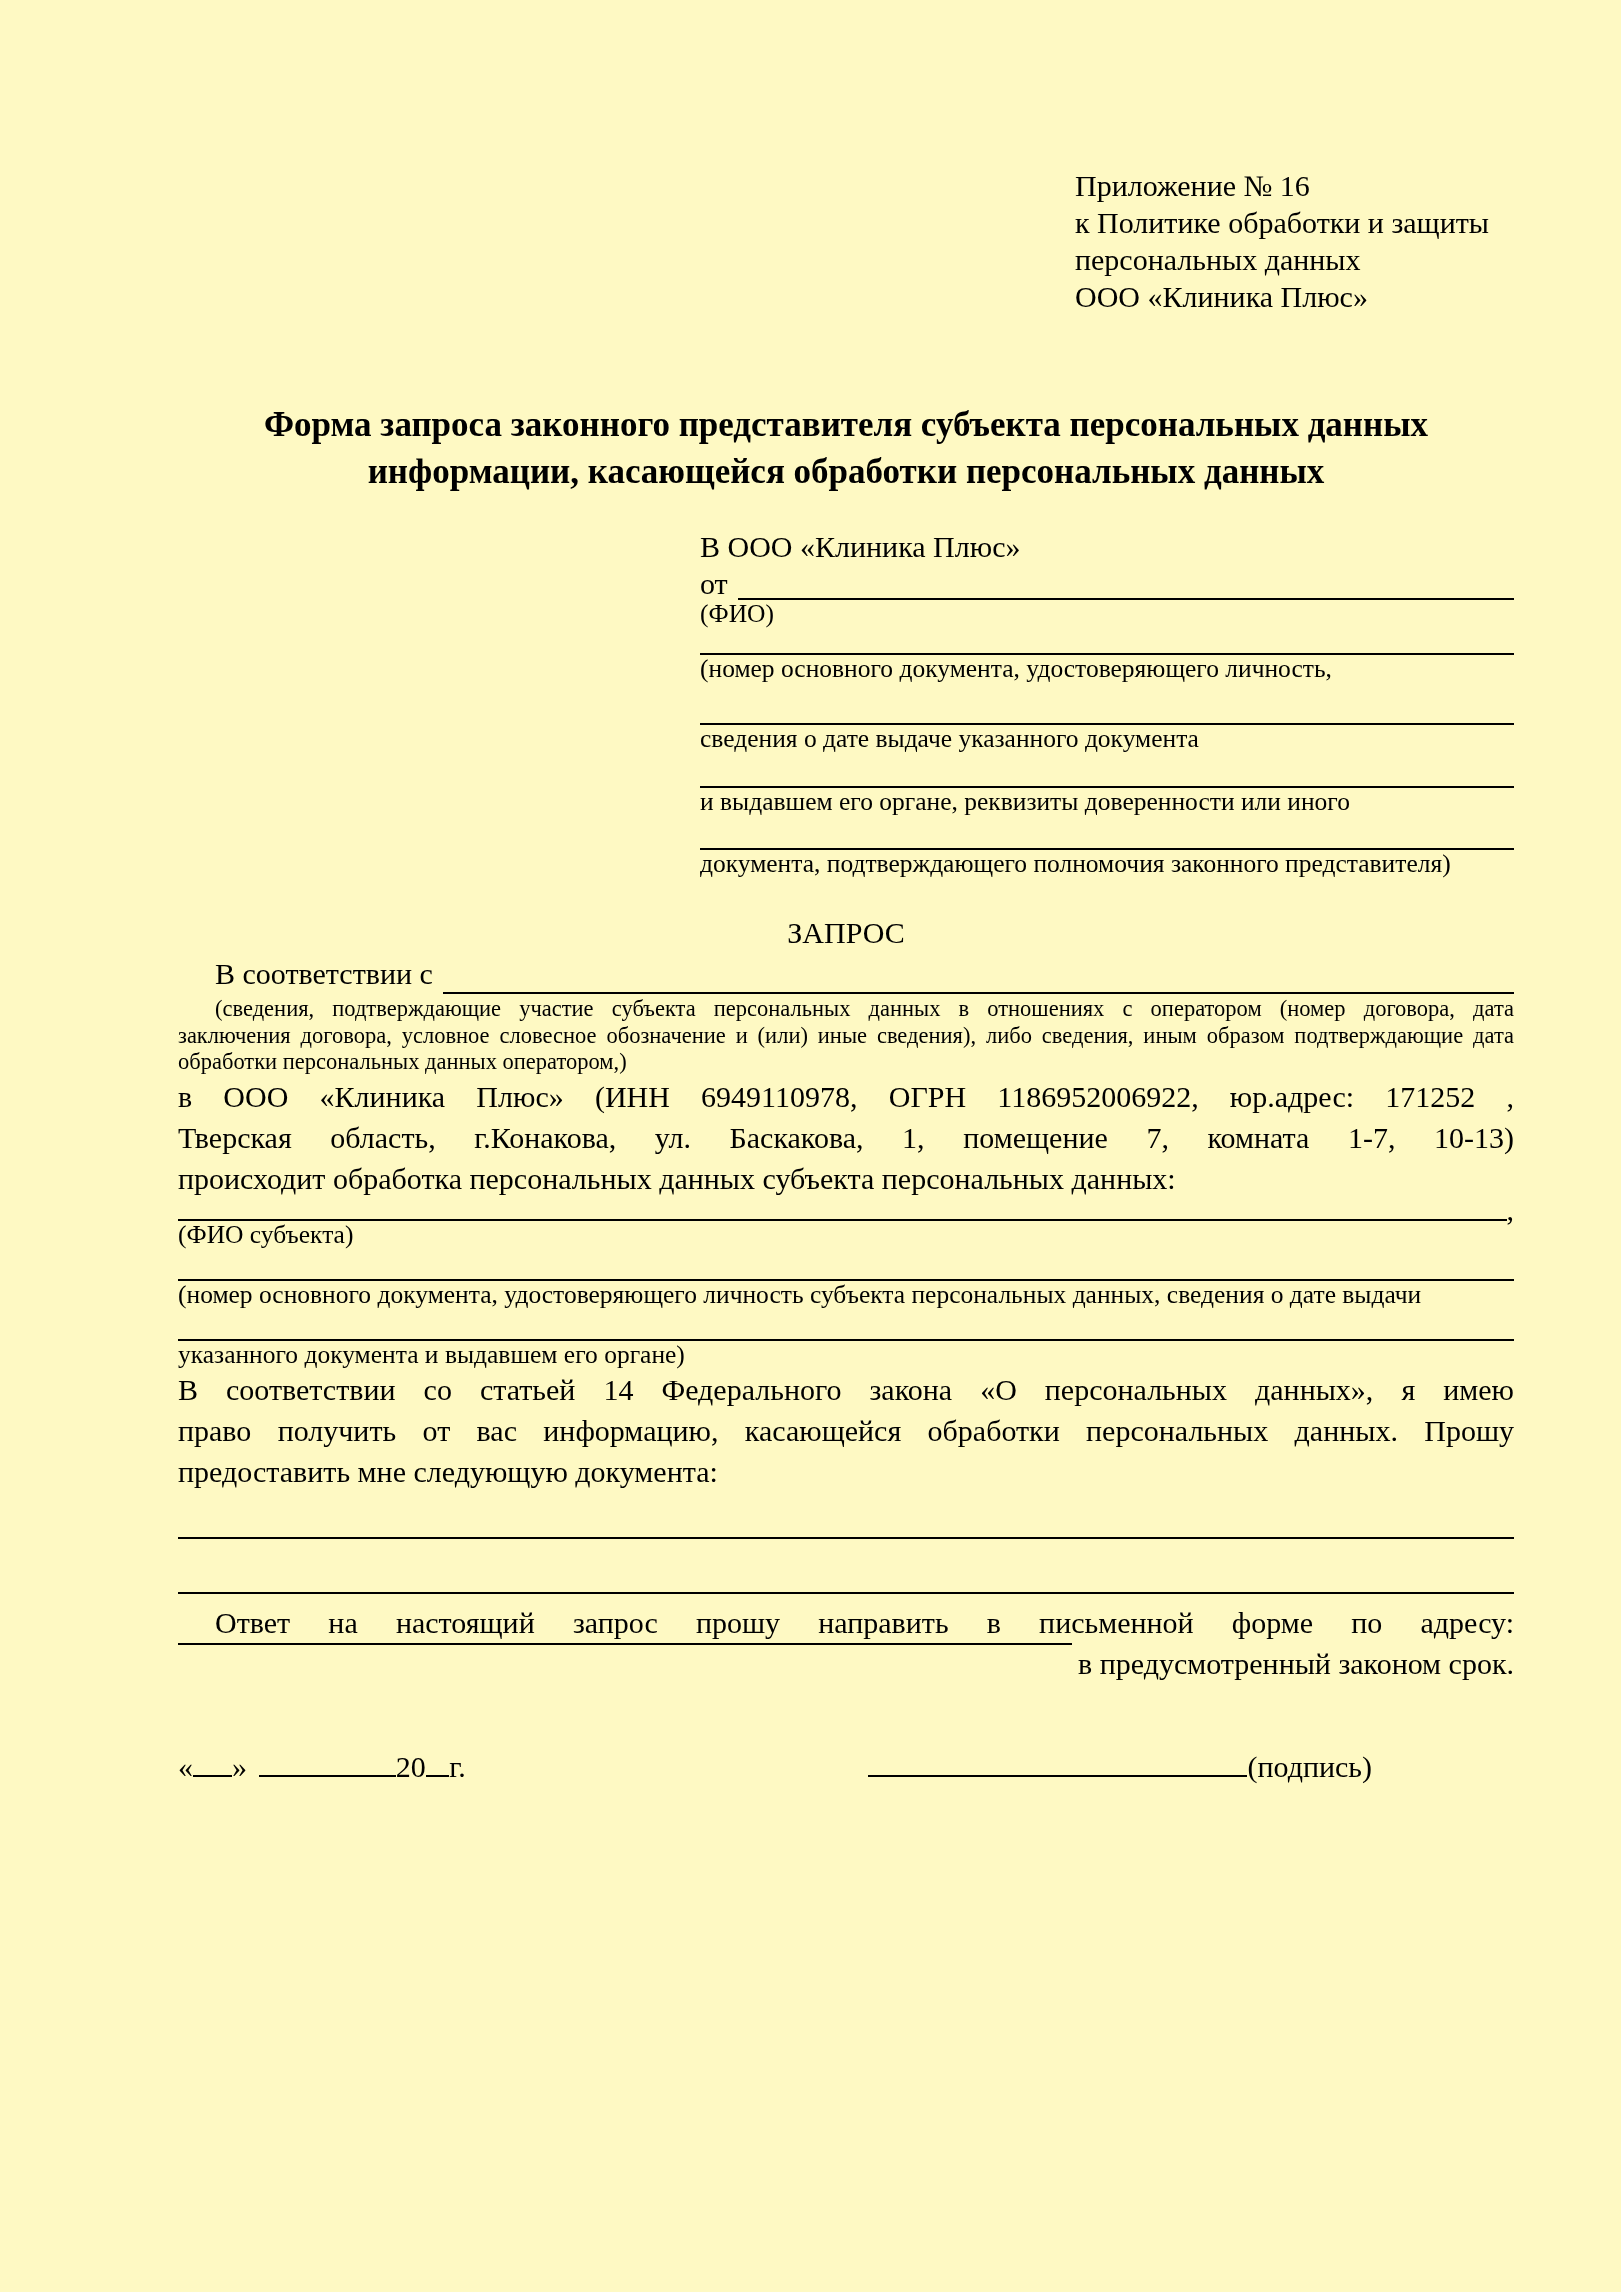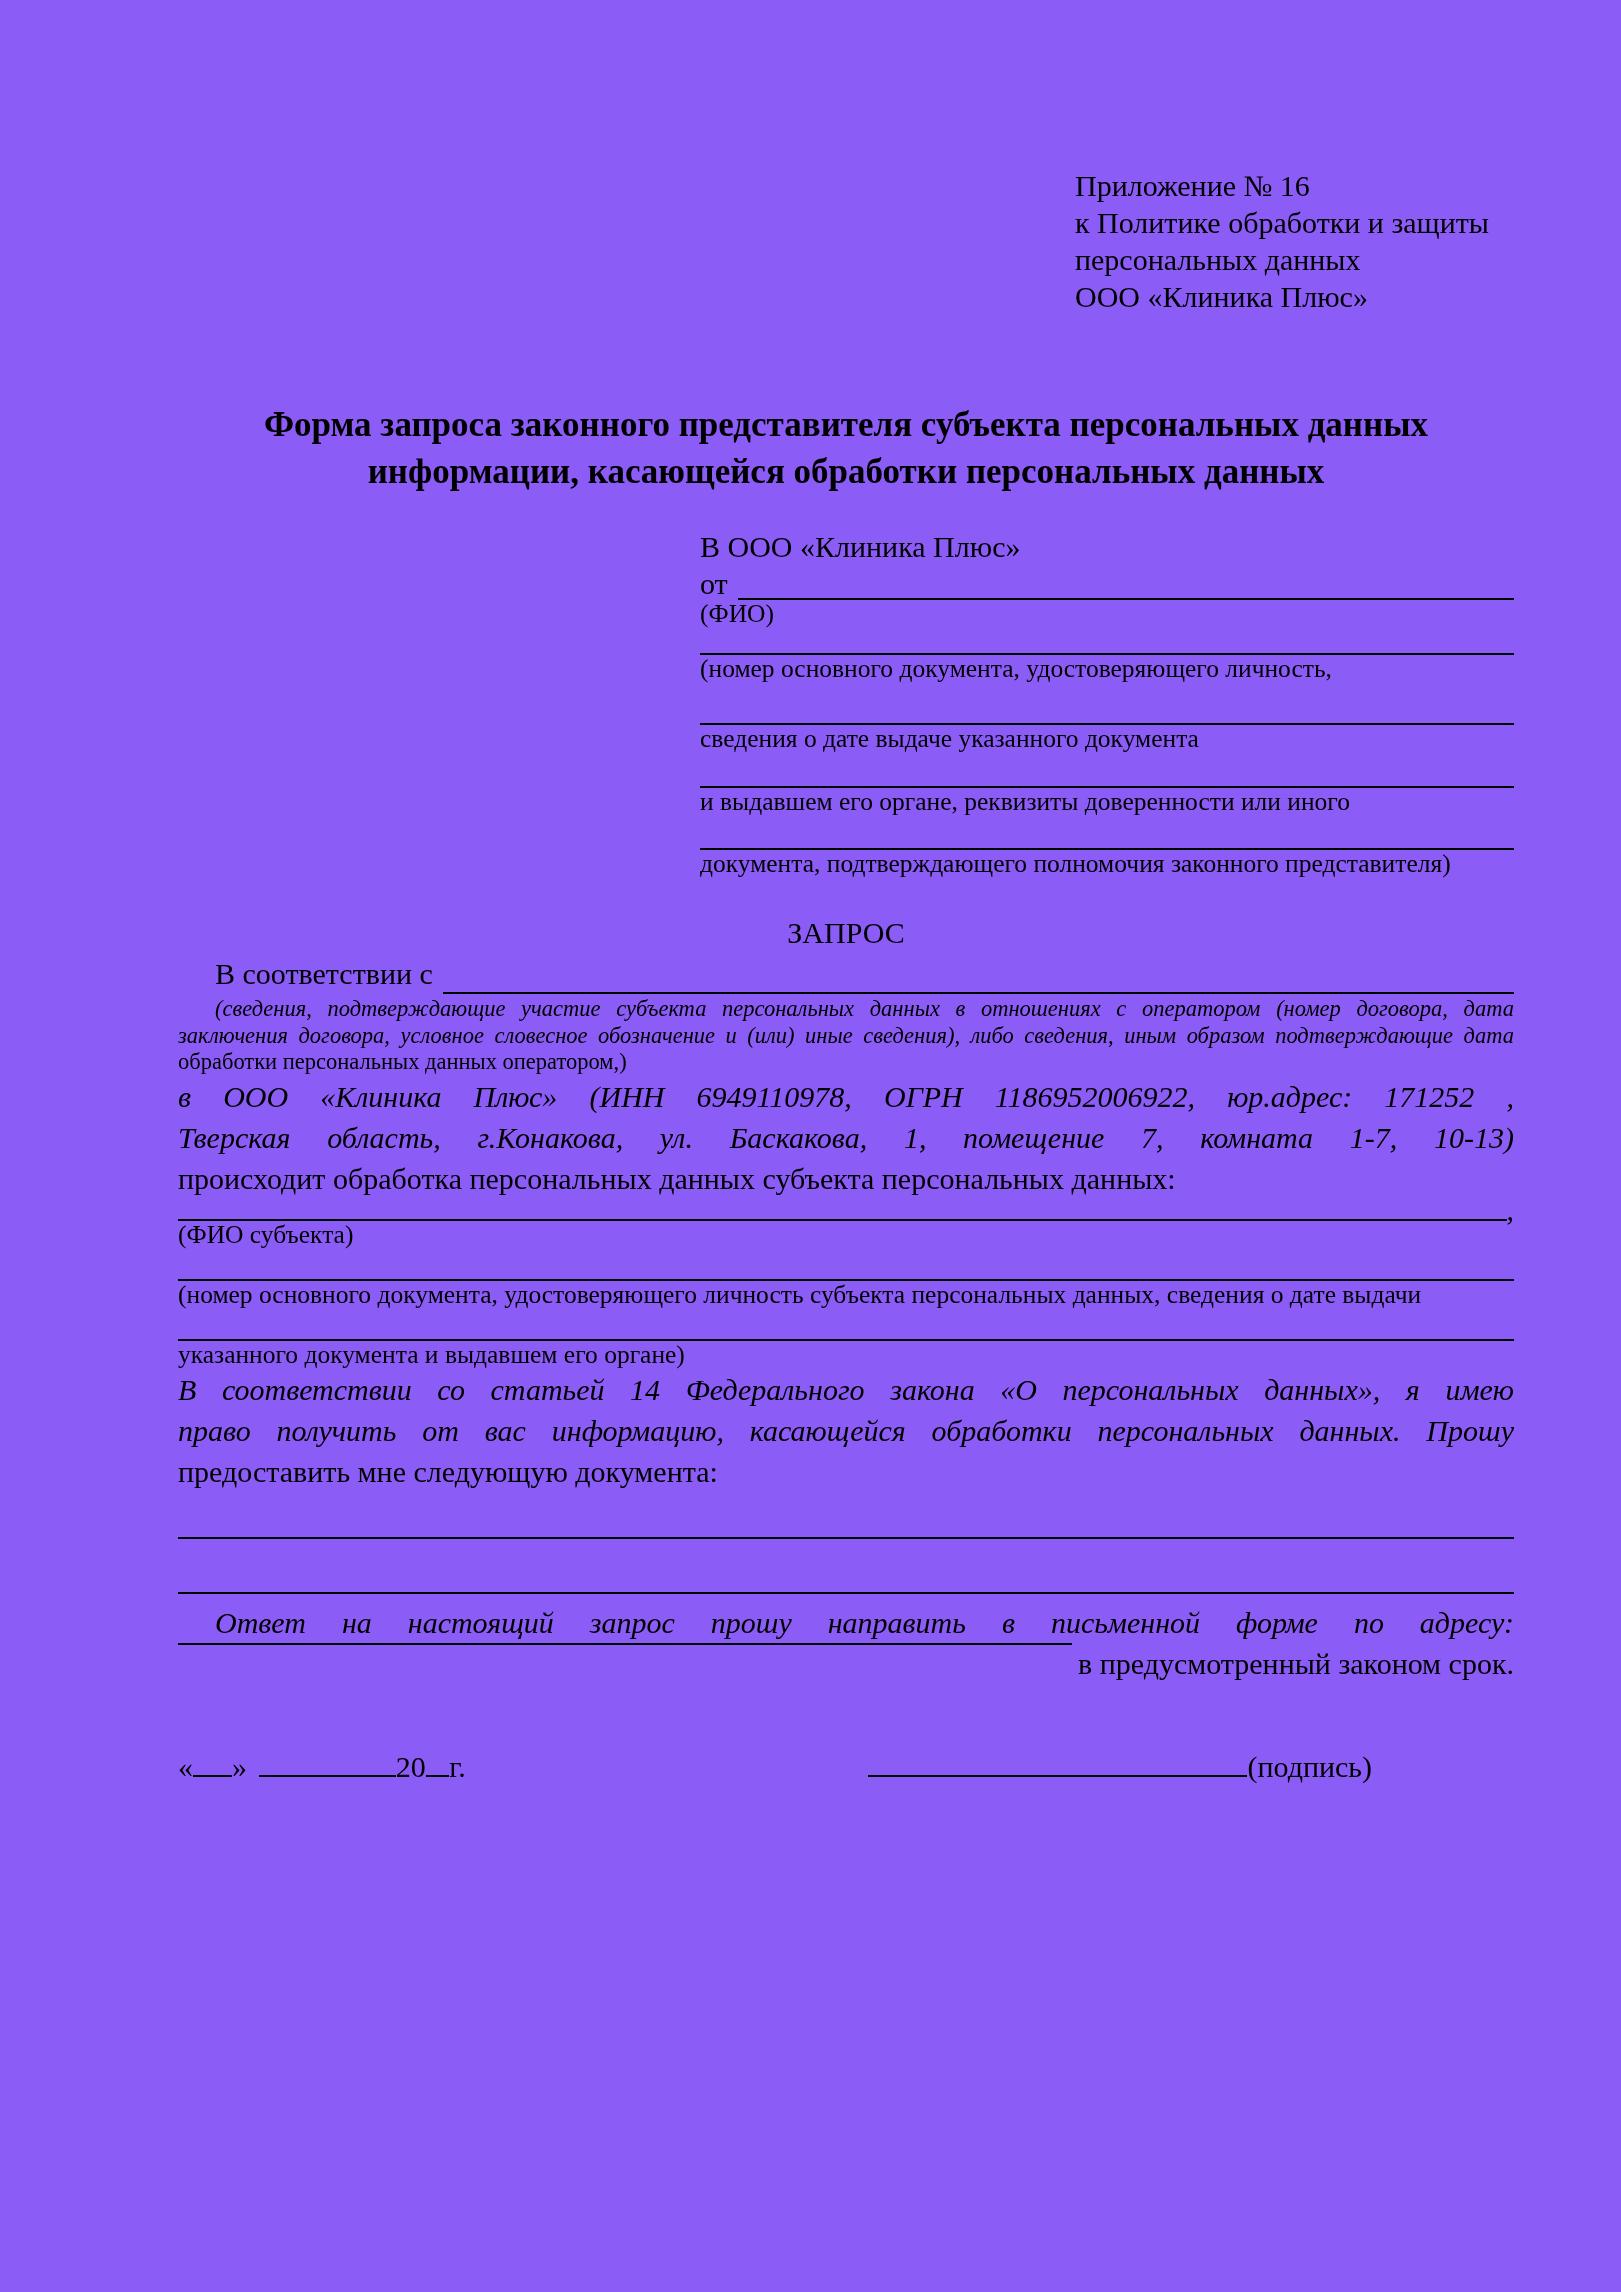--- a/index.html
+++ b/index.html
@@ -1,21 +1,21 @@
 <!DOCTYPE html>
 <html lang="ru"><head>
 <meta charset="utf-8">
 <style>
   * { margin: 0; padding: 0; box-sizing: border-box; }
   html, body { background: #ffffff; }
   .page {
     position: relative;
     width: 1621px;
     height: 2293px;
-    background: #8b5cf6;
+    background: #fef9c3;
     color: #000000;
     font-family: "Liberation Serif", "DejaVu Serif", serif;
     font-size: 30px;
     padding: 167px 107px 0 178px;
     overflow: hidden;
   }
 
   
   .annex { margin-left: 897px; line-height: 37px; }
 
@@ -42,21 +42,21 @@
   .blank { border-bottom: 2.9px solid #000; }
   .h28 { height: 27.4px; } .h44 { height: 43px; } .h36 { height: 35px; } .h34 { height: 33px; }
 
   
   .heading { margin-top: 35px; text-align: center; line-height: 41px; }
 
   .accordance-row { height: 41px; display: flex; align-items: stretch; }
   .accordance-row .prefix { line-height: 41px; padding-left: 37px; padding-right: 9.8px; }
 
   .note { margin-top: 2px; font-size: 22.5px; line-height: 26.5px; }
-  .jline { text-align: justify; text-align-last: justify; font-style: italic; }
+  .jline { text-align: justify; text-align-last: justify; }
   .jline-end { text-align: left; text-align-last: auto; }
   .indent { padding-left: 37px; }
 
   .bodyline { line-height: 41px; }
 
   .comma-row { height: 21.6px; display: flex; align-items: stretch; }
   .comma-row .comma { line-height: 21.6px; }
 
   .gap46 { margin-top: 45px; }
   .gap54 { margin-top: 53px; }

